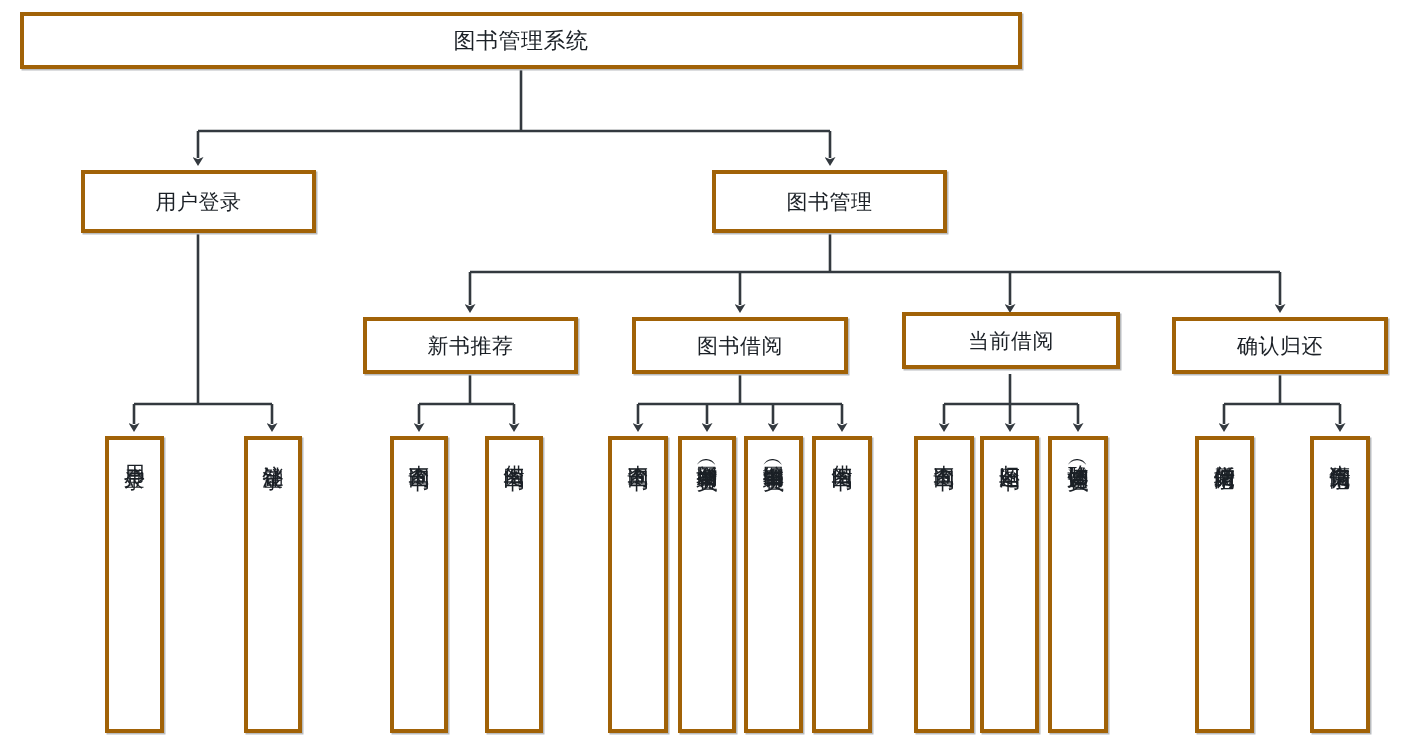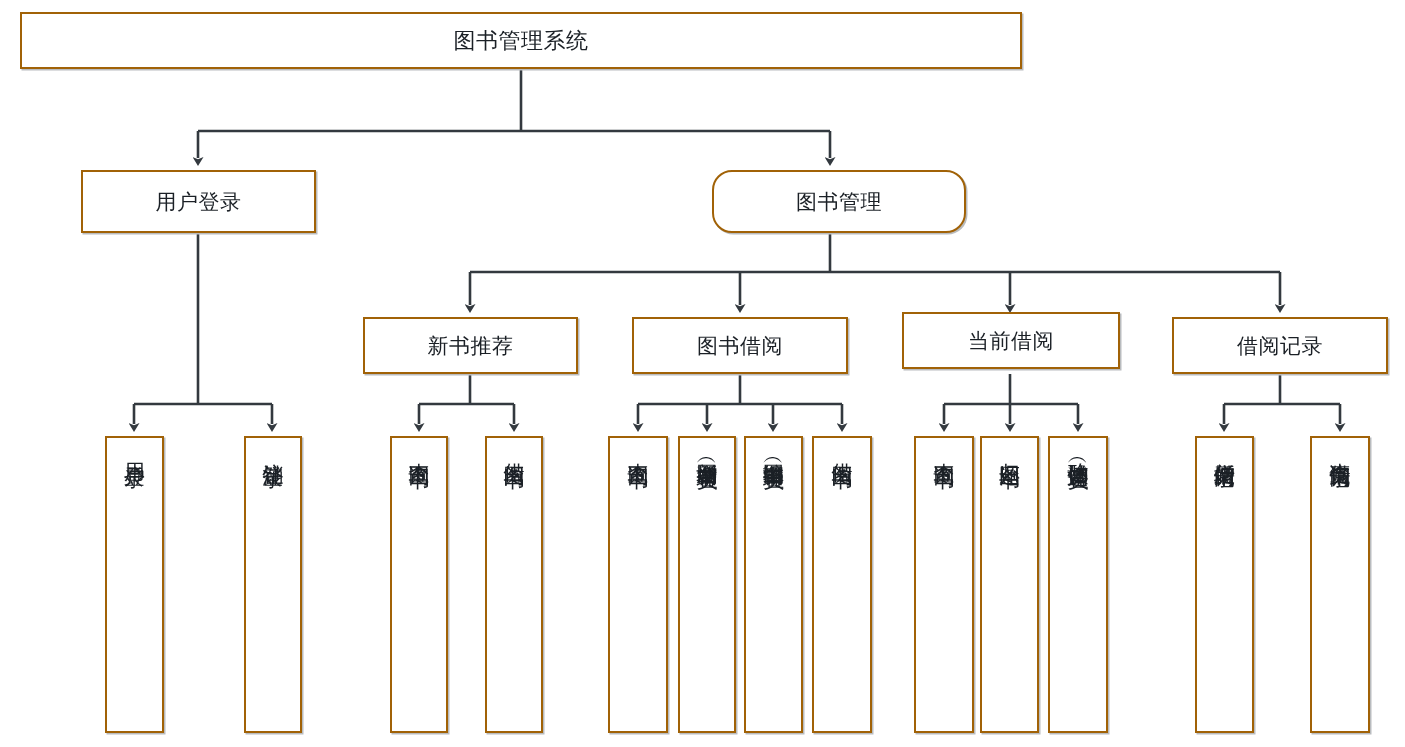--- a/index.html
+++ b/index.html
@@ -22,21 +22,21 @@
     left: 0;
     top: 0;
     width: 1405px;
     height: 747px;
     pointer-events: none;
   }
   .node {
     position: absolute;
     box-sizing: border-box;
     background: #ffffff;
-    border: 2px solid #a16207;
+    border: 4px solid #a16207;
     box-shadow: 1.5px 1.5px 0 0 #b9bcbf;
     display: flex;
     align-items: center;
     justify-content: center;
     color: #1b2026;
   }
   .node.horizontal {
     font-size: 21px;
     letter-spacing: 0.5px;
   }
@@ -120,26 +120,26 @@
       <path d="M1280,374 L1280,404"></path>
       <path d="M1224,404 L1340,404"></path>
       <path d="M1224,404 L1224,424" marker-end="url(#arrow)"></path>
       <path d="M1340,404 L1340,424" marker-end="url(#arrow)"></path>
     </g>
   </svg>
 
   <div class="node horizontal root" style="left:20px; top:12px; width:1002px; height:57px;">图书管理系统</div>
 
   <div class="node horizontal" style="left:81px; top:170px; width:235px; height:63px;">用户登录</div>
-  <div class="node horizontal" style="left:712px; top:170px; width:254px; height:63px;border-radius:20px;">图书管理</div>
+  <div class="node horizontal" style="left:712px; top:170px; width:235px; height:63px;">图书管理</div>
 
   <div class="node horizontal" style="left:632px; top:317px; width:216px; height:57px;">图书借阅</div>
   <div class="node horizontal" style="left:363px; top:317px; width:215px; height:57px;">新书推荐</div>
   <div class="node horizontal" style="left:902px; top:312px; width:218px; height:57px;">当前借阅</div>
-  <div class="node horizontal" style="left:1172px; top:317px; width:216px; height:57px;">借阅记录</div>
+  <div class="node horizontal" style="left:1172px; top:317px; width:216px; height:57px;">确认归还</div>
 
   <div class="node vertical" style="left:105px; top:436px; width:59px; height:297px;">
     <span class="vlabel">用户登录</span>
   </div>
   <div class="node vertical" style="left:244px; top:436px; width:58px; height:297px;">
     <span class="vlabel">注销登录</span>
   </div>
 
   <div class="node vertical" style="left:390px; top:436px; width:58px; height:297px;">
     <span class="vlabel">查询图书</span>

